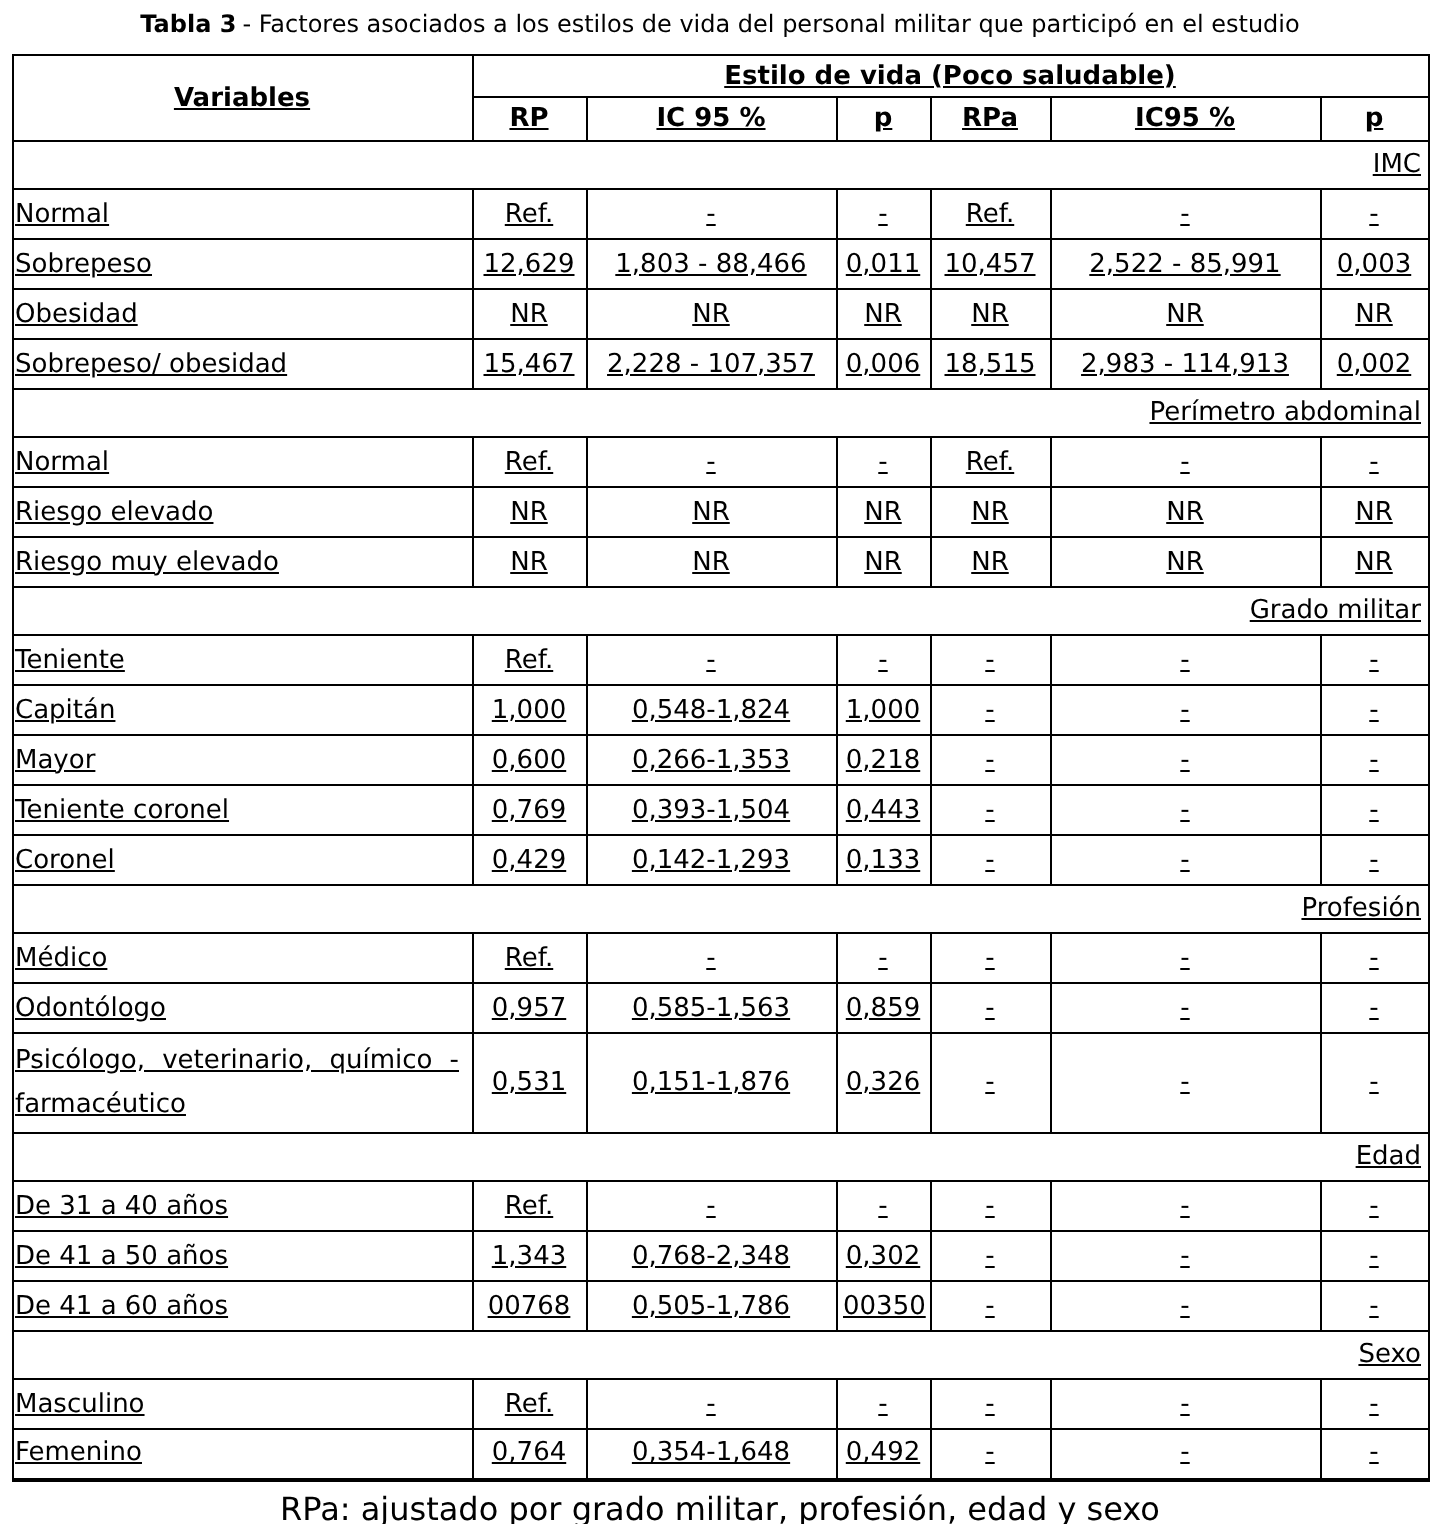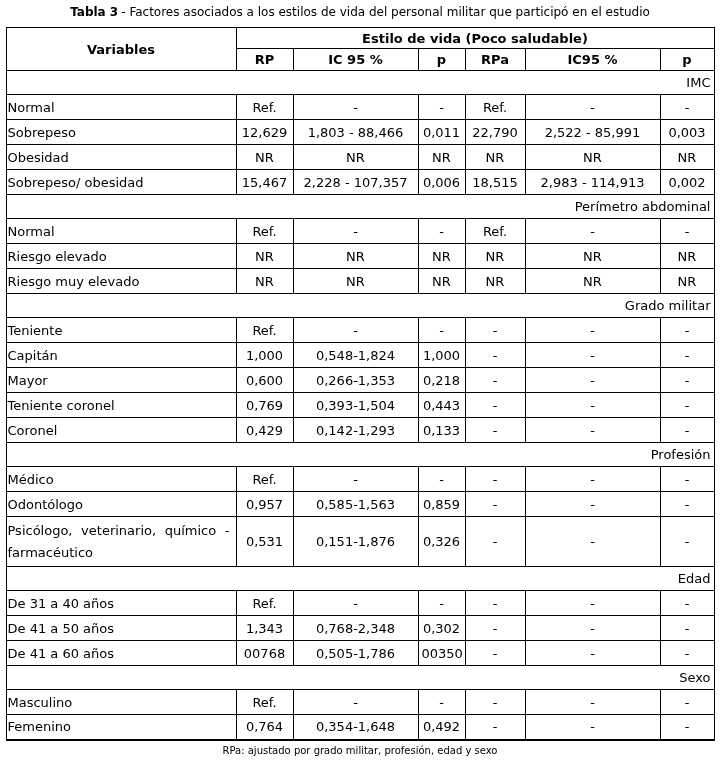--- a/index.html
+++ b/index.html
@@ -21,41 +21,42 @@
   }
   .title .bold { font-weight: bold; }
   .title .rest { margin-left: 3px; }
   table.factors {
     width: 708px;
     margin: 4px auto;
     border-collapse: collapse;
     table-layout: fixed;
     border: 1px solid #000;
     border-bottom-width: 2px;
+    text-decoration: underline;
   }
   th, td {
     border: 1px solid #000;
     font-size: 13px;
     padding: 2px 3px;
     overflow: hidden;
     vertical-align: middle;
   }
   thead th { font-weight: bold; text-align: center; }
   thead tr.group-row { height: 21px; }
   thead tr.sub-row { height: 22px; }
   tr.section-row { height: 24px; }
   tr.section-row td { text-align: right; }
   tr.data-row { height: 25px; }
   tr.data-row.tall { height: 50px; }
   tr.data-row.tall td.var-cell { line-height: 22px; }
   td.var-cell { text-align: justify; padding-left: 1px; padding-right: 6px; }
   td.val-cell { text-align: center; }
   .footnote {
     text-align: center;
-    font-size: 10px;
+    font-size: 16px;
     margin-top: 3px;
   }
 </style>
 </head>
 <body>
 
 <div class="page">
 
   <div class="title">
     <span class="bold">Tabla 3</span><span class="rest">- Factores asociados a los estilos de vida del personal militar que participó en el estudio</span>
@@ -96,21 +97,21 @@
           <td class="val-cell">-</td>
           <td class="val-cell">Ref.</td>
           <td class="val-cell">-</td>
           <td class="val-cell">-</td>
         </tr>
         <tr class="data-row">
           <td class="var-cell">Sobrepeso</td>
           <td class="val-cell">12,629</td>
           <td class="val-cell">1,803 - 88,466</td>
           <td class="val-cell">0,011</td>
-          <td class="val-cell">22,790</td>
+          <td class="val-cell">10,457</td>
           <td class="val-cell">2,522 - 85,991</td>
           <td class="val-cell">0,003</td>
         </tr>
         <tr class="data-row">
           <td class="var-cell">Obesidad</td>
           <td class="val-cell">NR</td>
           <td class="val-cell">NR</td>
           <td class="val-cell">NR</td>
           <td class="val-cell">NR</td>
           <td class="val-cell">NR</td>

